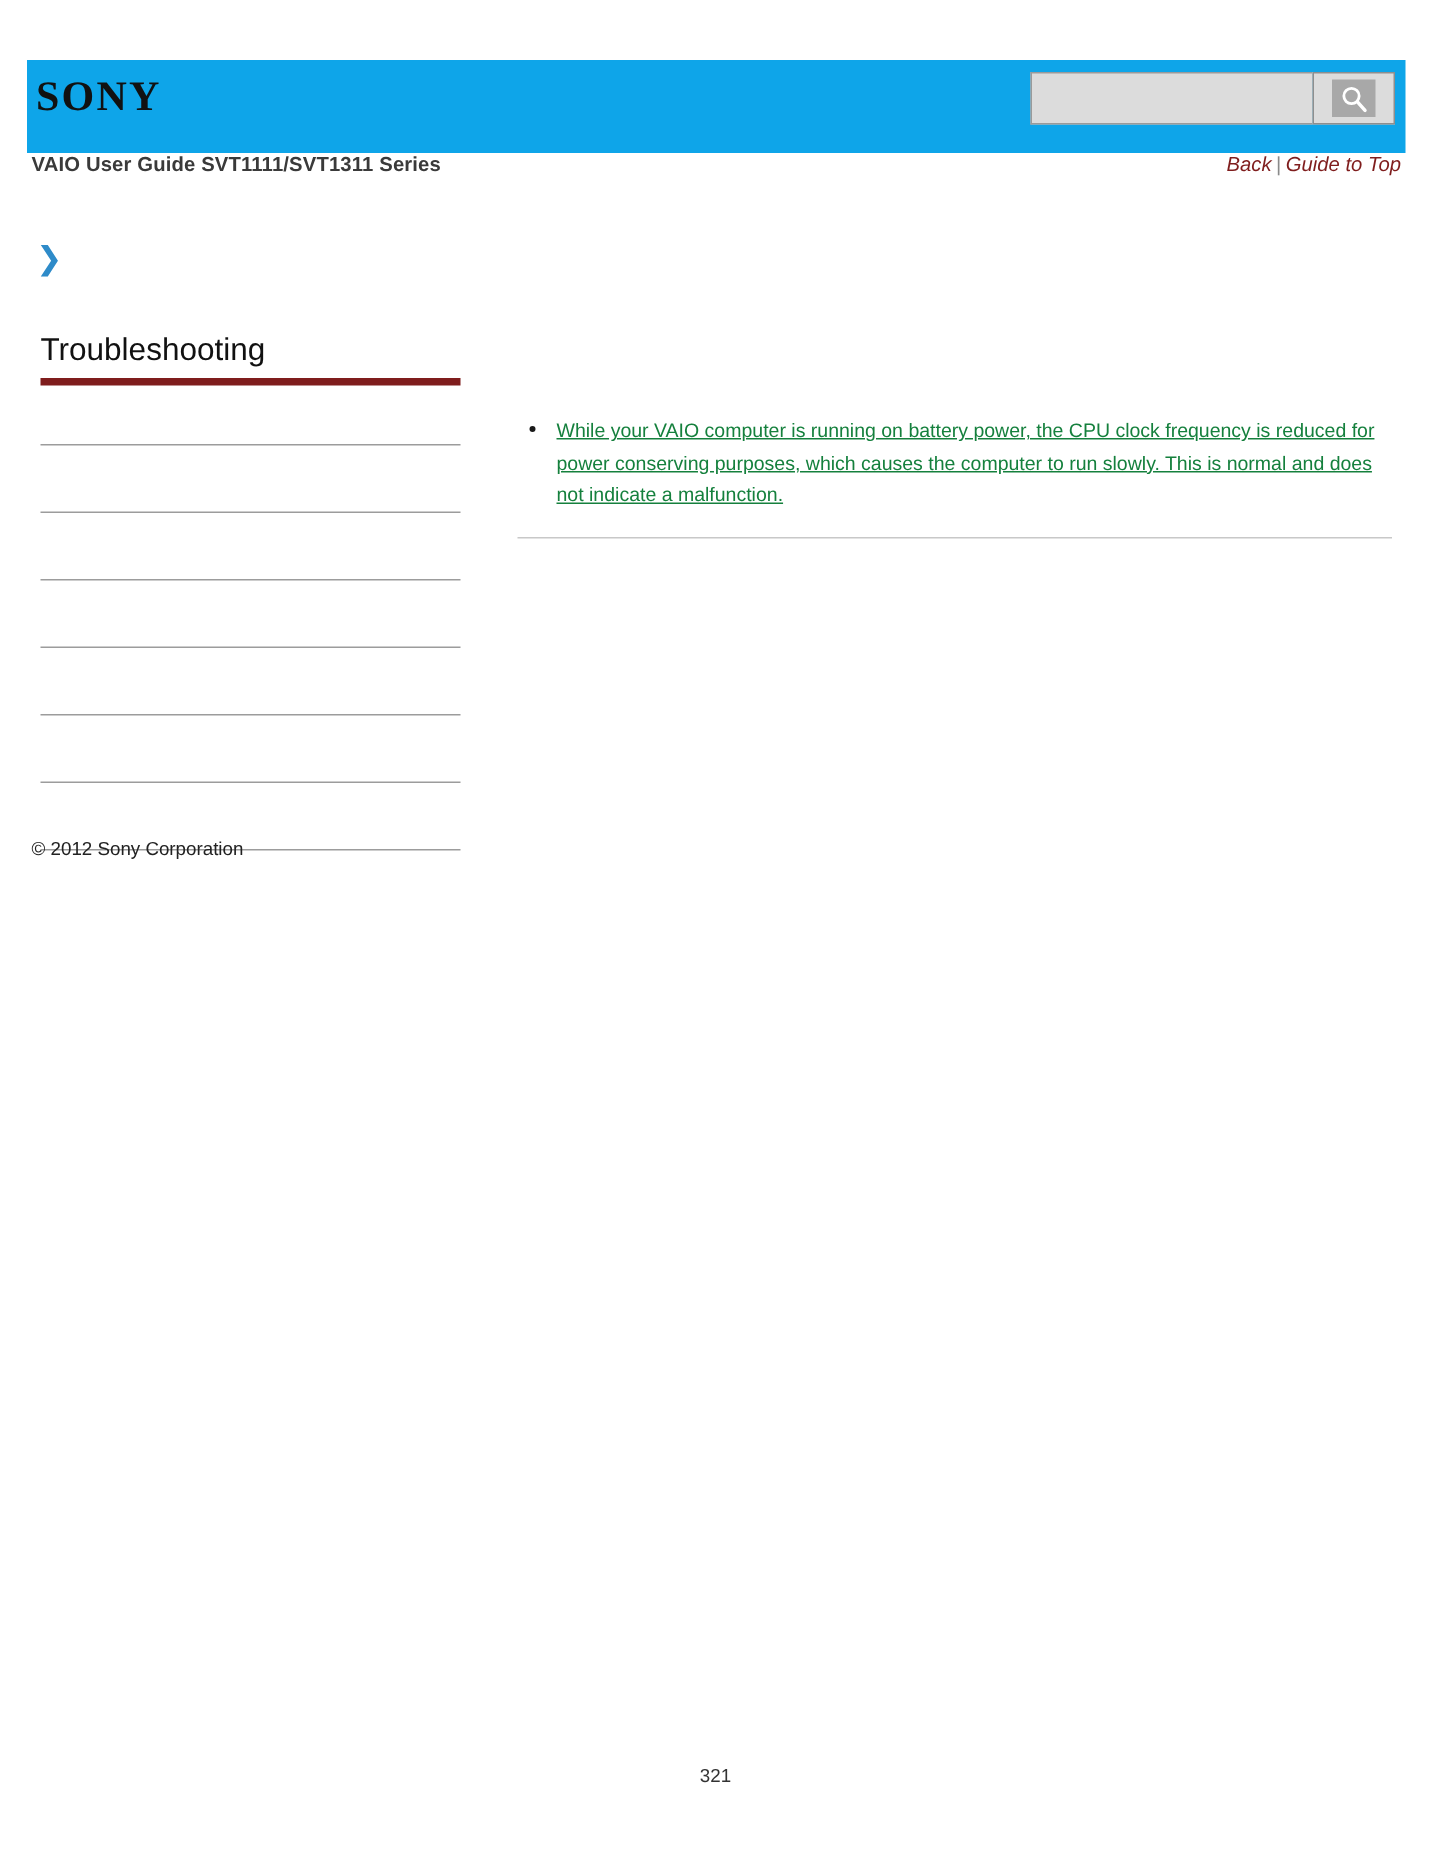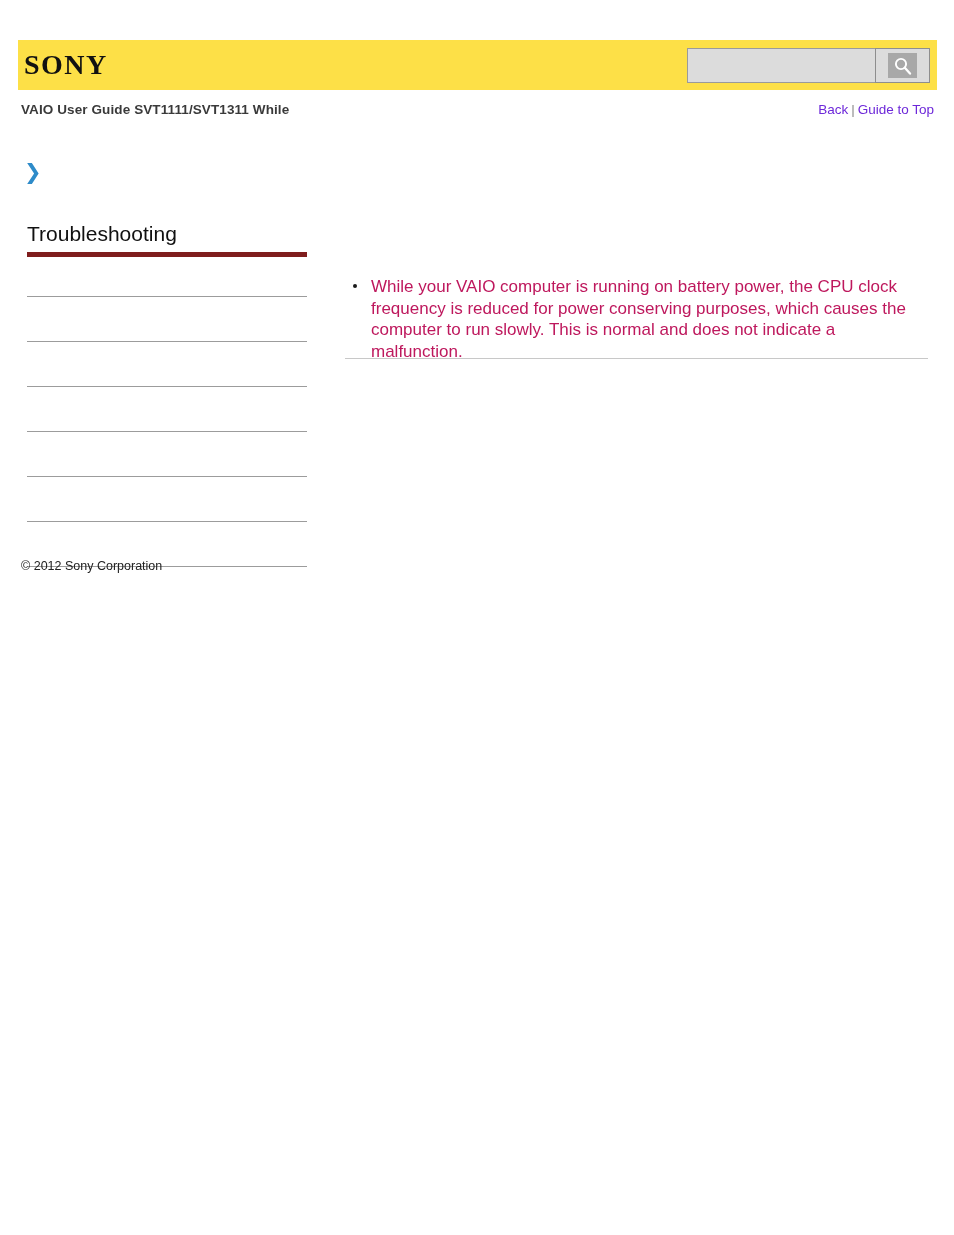--- a/index.html
+++ b/index.html
@@ -21,22 +21,22 @@
     width: 954px;
     height: 1235px;
   }
 
   
   .header-band {
     position: absolute;
     left: 18px;
     top: 40px;
     width: 919px;
-    height: 50px;
-    background: #fde047;
+    height: 62px;
+    background: #0ea5e9;
     box-sizing: border-box;
   }
 
   .sony-logo {
     position: absolute;
     left: 6px;
     top: 8px;
     font-family: "Liberation Serif", serif;
     font-weight: bold;
     font-size: 28px;
@@ -104,22 +104,23 @@
   }
 
   .top-nav {
     position: absolute;
     right: 20px;
     top: 102px;
     font-size: 13.5px;
     white-space: nowrap;
   }
   .top-nav a {
-    color: #6d28d9;
+    color: #7f1d1d;
     text-decoration: none;
+    font-style: italic;
   }
   .top-nav .sep {
     color: #8a8a8a;
     margin: 0 3px;
   }
 
   
   .sidebar {
     position: absolute;
     left: 0;
@@ -193,23 +194,24 @@
 
   .bullet-list {
     margin: 0;
     padding: 0;
     list-style: none;
   }
 
   .bullet-list li {
     position: relative;
     padding-left: 26px;
-    font-size: 17px;
+    font-size: 13px;
     line-height: 21.5px;
-    color: #be185d;
+    color: #15803d;
+    text-decoration: underline;
   }
 
   .bullet-list li .dot {
     position: absolute;
     left: 8px;
     top: 8px;
     width: 4px;
     height: 4px;
     background: #1a1a1a;
     border-radius: 50%;
@@ -249,21 +251,21 @@
         <span class="search-icon-box">
           <svg width="19" height="19" viewBox="0 0 19 19" aria-hidden="true">
             <circle cx="8" cy="8" r="5.1" fill="none" stroke="#ffffff" stroke-width="1.9"></circle>
             <line x1="11.8" y1="11.8" x2="17" y2="17.6" stroke="#ffffff" stroke-width="2.3" stroke-linecap="round"></line>
           </svg>
         </span>
       </button>
     </div>
   </div>
 
-  <div class="doc-title">VAIO User Guide SVT1111/SVT1311 While</div>
+  <div class="doc-title">VAIO User Guide SVT1111/SVT1311 Series</div>
 
   <div class="top-nav">
     <a href="#">Back</a><span class="sep">|</span><a href="#">Guide to Top</a>
   </div>
 
   <div class="sidebar">
     <div class="chevron-icon">❯</div>
 
     <div class="section-heading">Troubleshooting</div>
 
@@ -284,14 +286,15 @@
     <ul class="bullet-list">
       <li>
         <span class="dot"></span>
         <span>While your VAIO computer is running on battery power, the CPU clock frequency is reduced for power conserving purposes, which causes the computer to run slowly. This is normal and does not indicate a malfunction.</span>
       </li>
     </ul>
   </div>
 
   <div class="content-divider"></div>
 
+  <div class="page-number">321</div>
 
 </div>
 
 </body></html>

